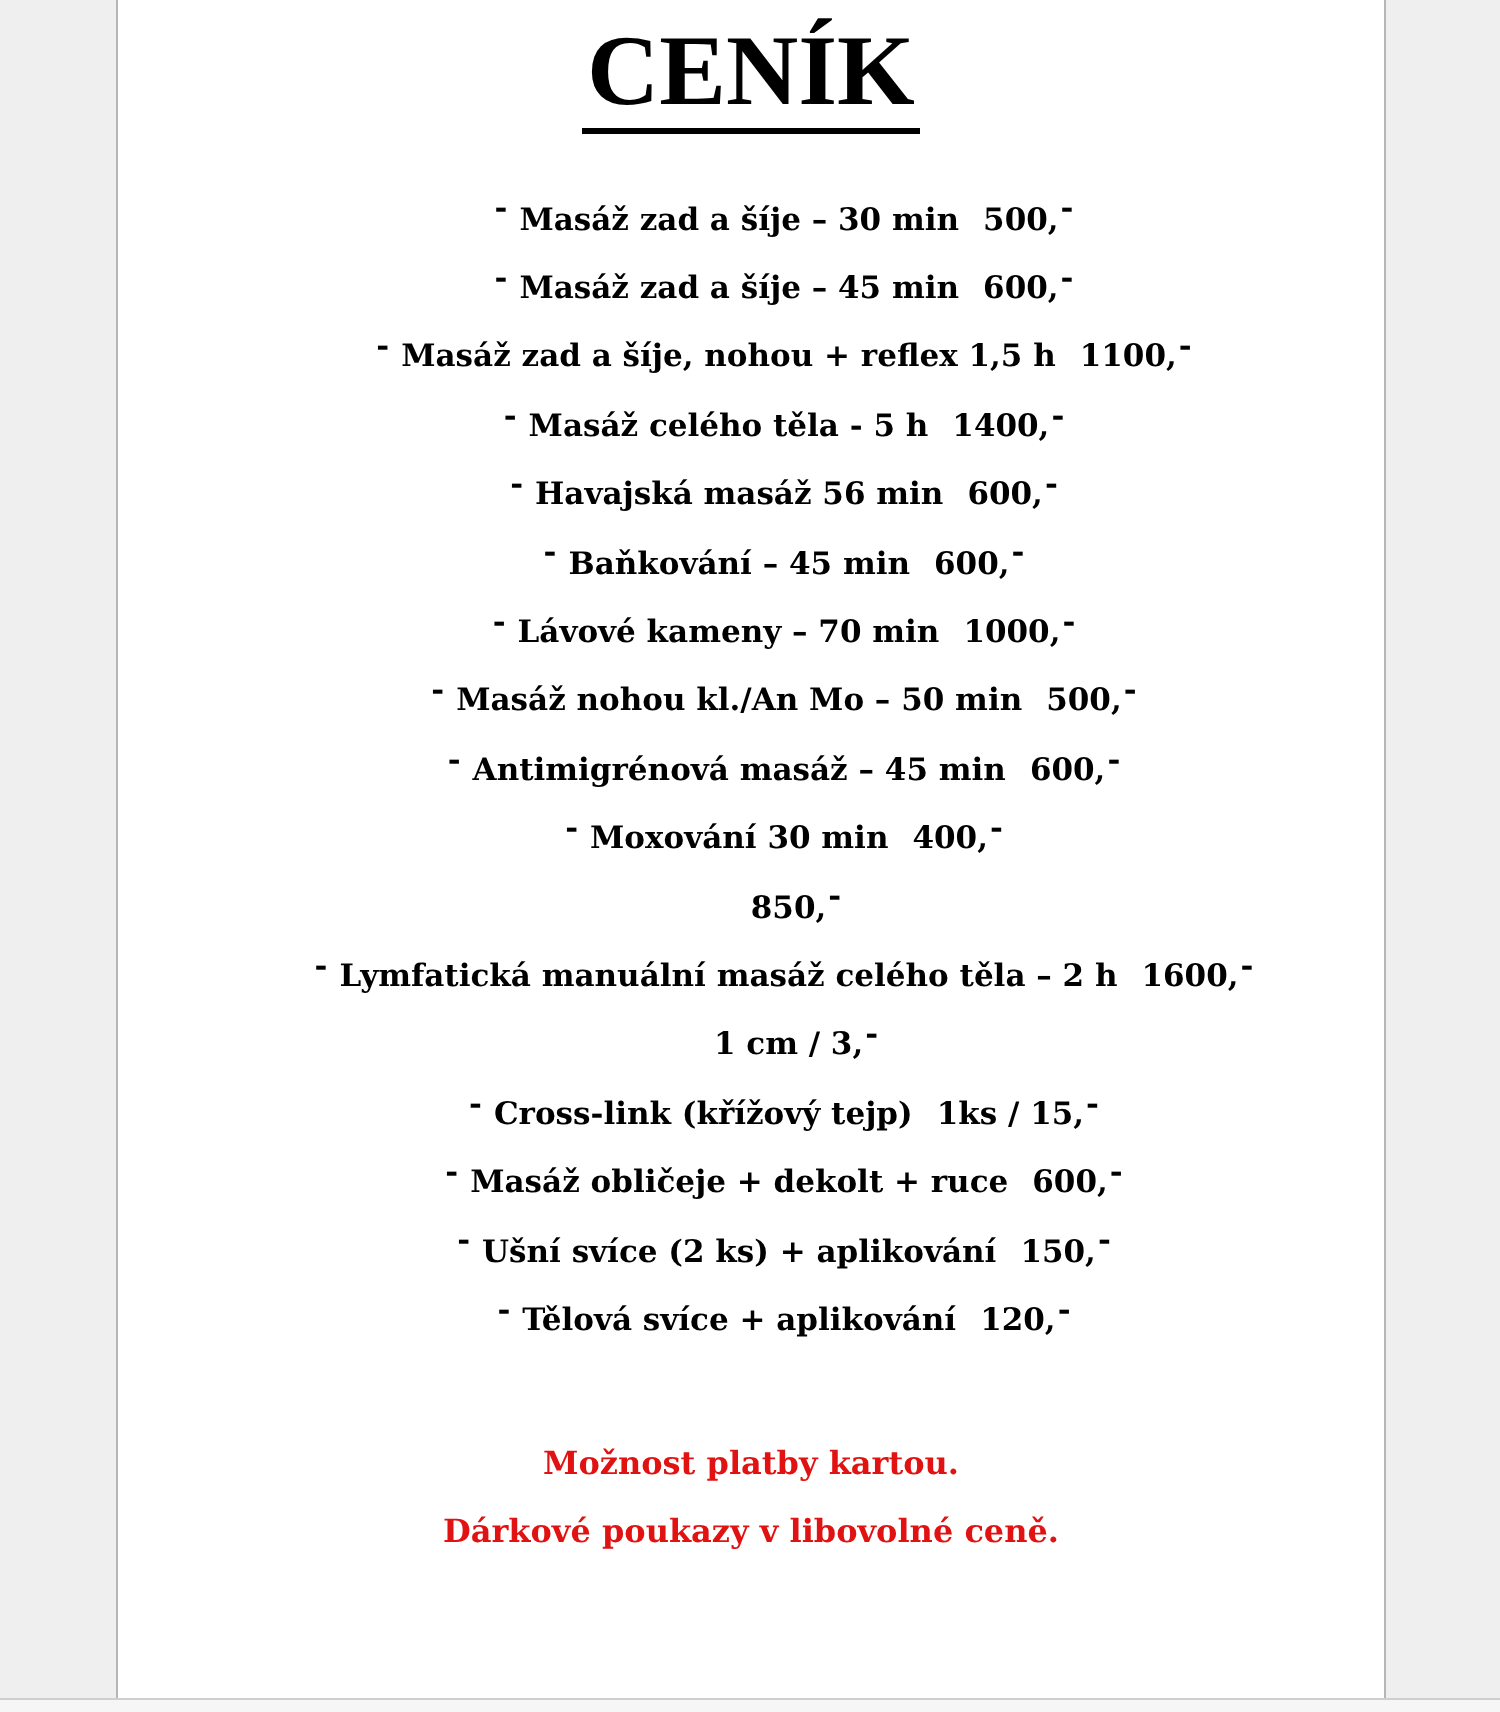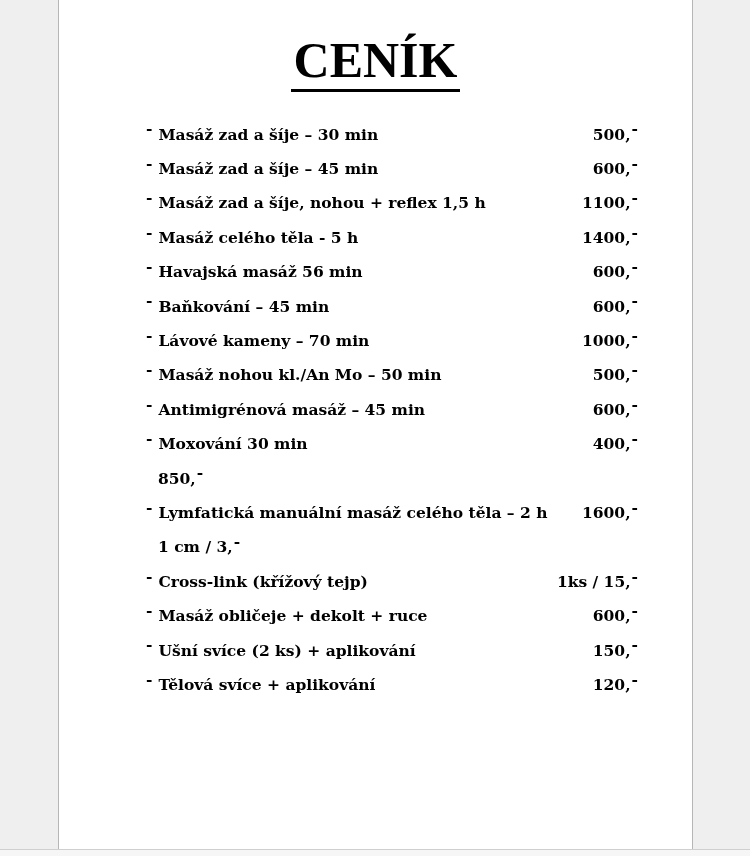--- a/index.html
+++ b/index.html
@@ -19,21 +19,21 @@
   .page {
     position: absolute;
     left: 58px;
     top: 0;
     width: 635px;
     height: 849px;
     background: #ffffff;
     border-left: 1px solid #b6b6b6;
     border-right: 1px solid #b6b6b6;
     box-sizing: border-box;
-    padding-top: 33px;
+    padding-top: 8px;
   }
   .title-wrap {
     text-align: center;
     height: 64px;
   }
   .title {
     display: inline-block;
     font-family: "Liberation Serif", serif;
     font-weight: 700;
     font-size: 50px;
@@ -44,21 +44,21 @@
   }
   .list {
     margin: 20px 54px 0 87px;
     font-size: 15.5px;
     font-weight: 700;
     color: #000000;
   }
   .row {
     height: 34.4px;
     display: flex;
-    justify-content: space-between;
+    justify-content: center;
     align-items: center;
     white-space: nowrap;
   }
   .label-cell { }
   .bullet {
     position: relative;
     top: -0.34em;
     margin-right: 6px;
   }
   .price-cell {
@@ -178,16 +178,20 @@
     <span class="label-cell"><span class="bullet">-</span><span>Ušní svíce (2 ks) + aplikování</span></span>
     <span class="price-cell"><span>150,</span><span class="sup-dash">-</span></span>
   </div>
 
   <div class="row">
     <span class="label-cell"><span class="bullet">-</span><span>Tělová svíce + aplikování</span></span>
     <span class="price-cell"><span>120,</span><span class="sup-dash">-</span></span>
   </div>
 </div>
 
+    <div class="footer">
+      <div class="footer-line" style="color: rgb(225, 18, 18);">Možnost platby kartou.</div>
+      <div class="footer-line" style="color: rgb(225, 18, 18);">Dárkové poukazy v libovolné ceně.</div>
+    </div>
 
   </div>
   <div class="bottom-bar"></div>
 </div>
 
 </body></html>

